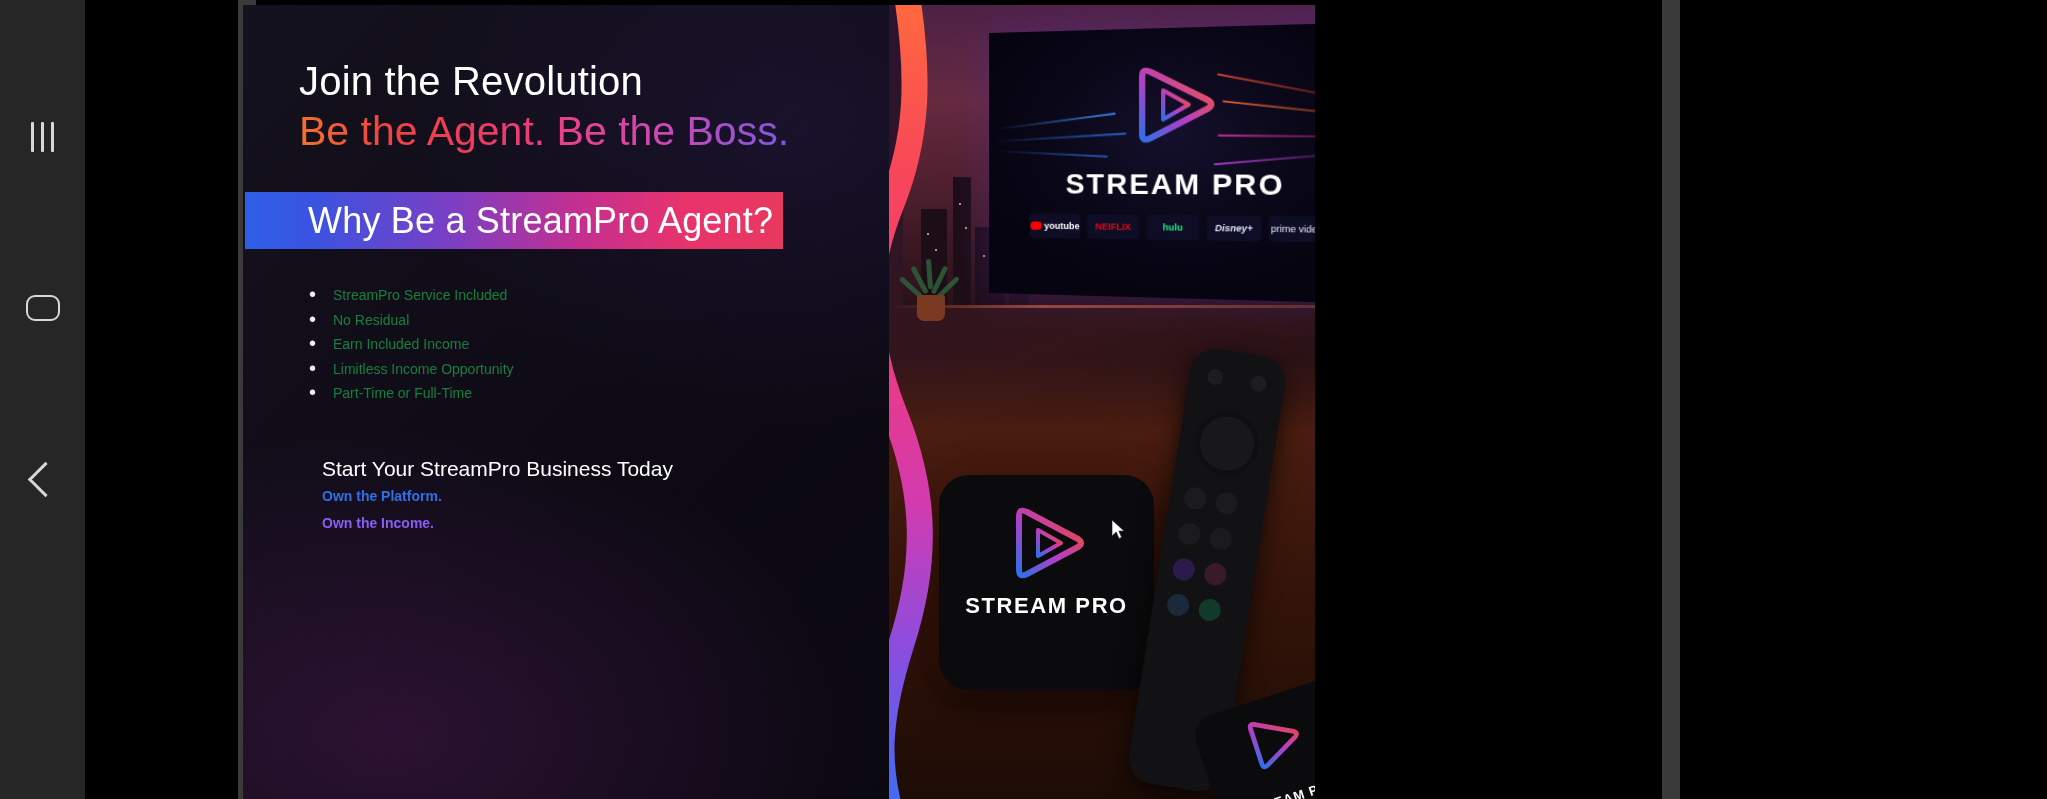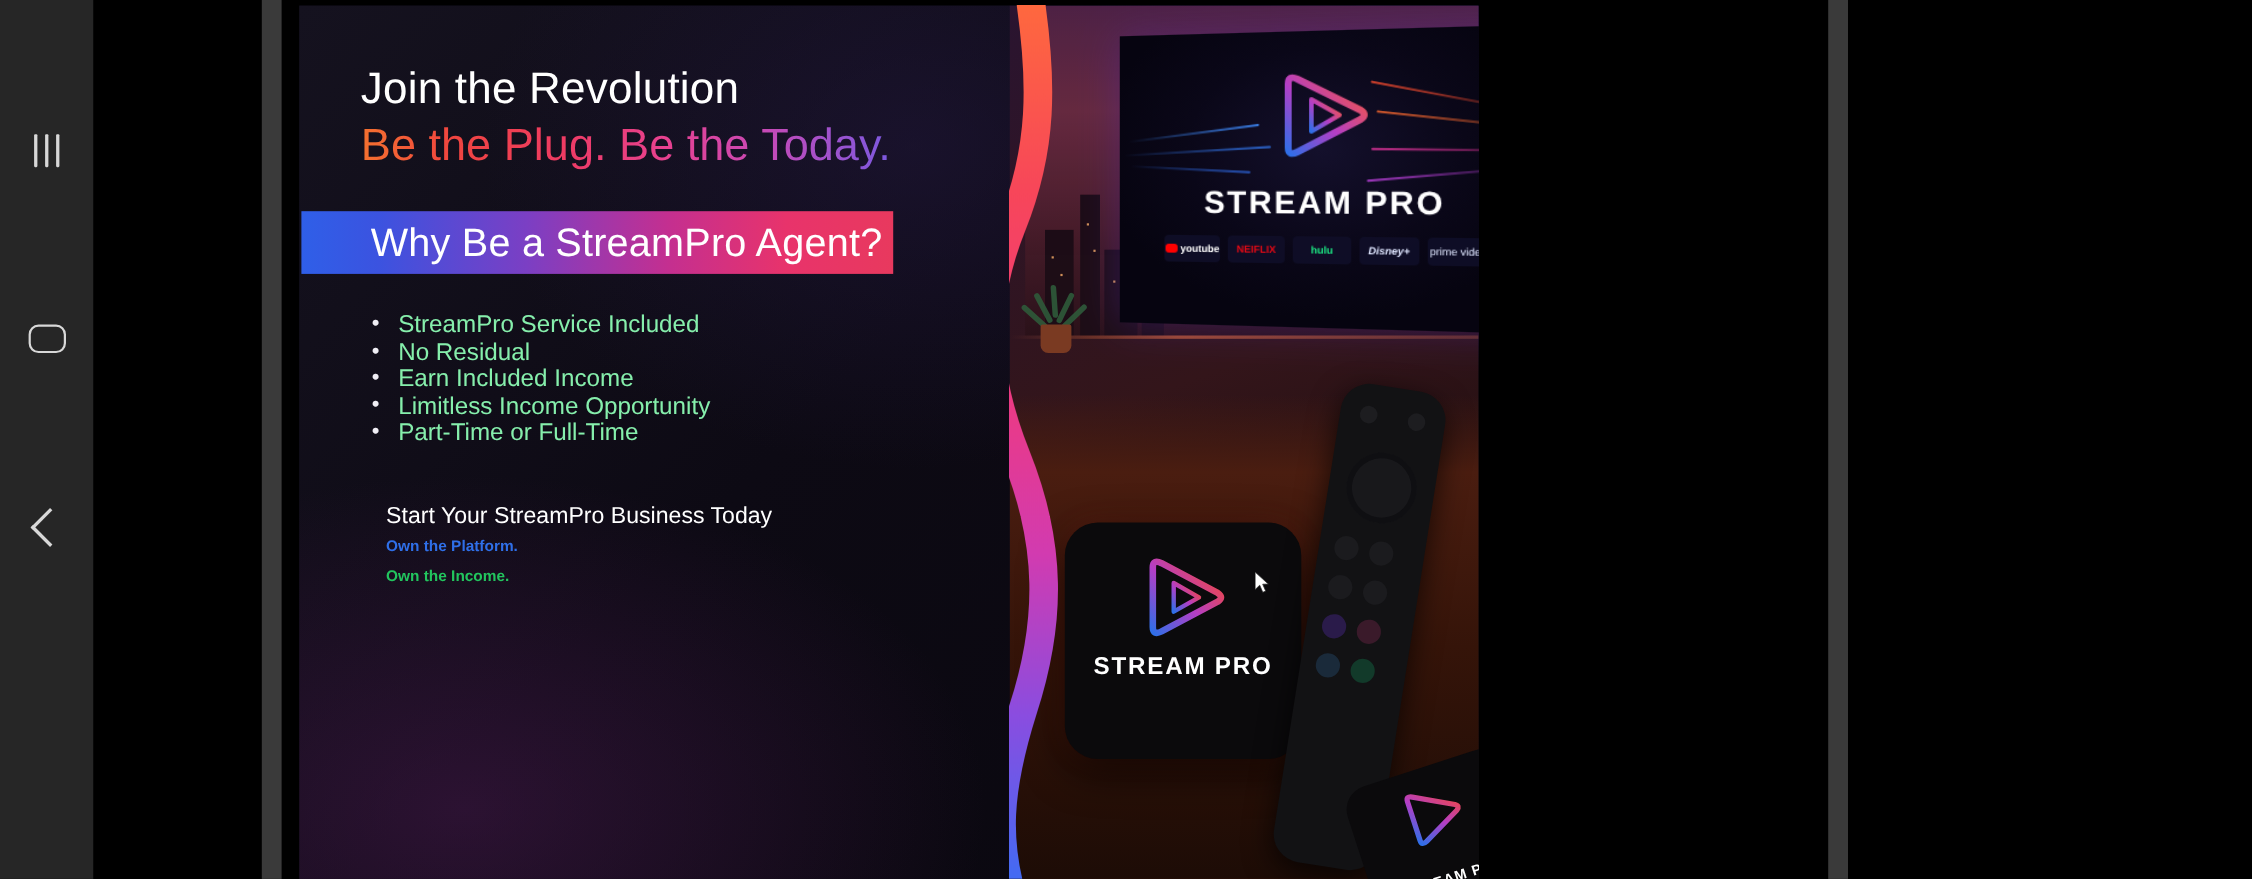--- a/index.html
+++ b/index.html
@@ -23,21 +23,21 @@
   
   #gutter-left{position:absolute;left:85px;top:0;width:153px;height:799px;background:#000;}
   #gutter-right{position:absolute;left:1680px;top:0;width:367px;height:799px;background:#000;}
 
   
   .rail{position:absolute;top:0;width:18px;height:799px;background:#3a3a3a;}
   #rail-left{left:238px;}
   #rail-right{left:1662px;}
 
   
-  #slide{position:absolute;left:272px;top:5px;width:1072px;height:794px;overflow:hidden;
+  #slide{position:absolute;left:243px;top:5px;width:1072px;height:794px;overflow:hidden;
          background:#0c0a16;}
 
   
   #slide-bg{position:absolute;inset:0;
     background:
       radial-gradient(720px 460px at 14% 92%, rgba(90,30,95,.40), rgba(0,0,0,0) 66%),
       radial-gradient(560px 420px at 52% 16%, rgba(38,26,70,.45), rgba(0,0,0,0) 70%),
       linear-gradient(135deg,#15121f 0%,#0d0a14 45%,#09070e 100%);}
 
   
@@ -50,29 +50,29 @@
     background:linear-gradient(90deg,#f4712f 0%,#f0453f 17%,#ee3b63 38%,#e8418f 57%,#c849b6 76%,#7b59e0 100%);
     -webkit-background-clip:text;background-clip:text;color:transparent;
     -webkit-text-fill-color:transparent;}
 
   #banner{position:absolute;left:2px;top:187px;width:538px;height:57px;
     background:linear-gradient(90deg,#2f5fe8 0%,#3b53e0 13%,#7b3fc4 38%,#c42f90 62%,#e8336b 82%,#e8395e 100%);
     display:flex;align-items:center;}
   #banner-text{margin-left:63px;font-size:36px;color:#fff;white-space:nowrap;letter-spacing:.2px;}
 
   #bullets{position:absolute;left:62px;top:278px;list-style:none;margin:0;padding:0;}
-  #bullets li{position:relative;font-size:22px;color:#86efac;line-height:24.6px;padding-left:28px;
+  #bullets li{position:relative;font-size:14px;color:#15803d;line-height:24.6px;padding-left:28px;
               white-space:nowrap;}
   #bullets li::before{content:"•";position:absolute;left:4px;top:-1px;color:#f0eef5;font-size:20px;}
 
   #cta{position:absolute;left:63px;top:452px;margin-left:16px;}
   #cta-lead{font-size:21px;color:#ffffff;line-height:24px;white-space:nowrap;}
   .cta-line{font-size:14px;font-weight:bold;line-height:24.4px;white-space:nowrap;margin-top:3px;}
   #cta-1{color:#2f6fe8;}
-  #cta-2{color:#22c55e;}
+  #cta-2{color:#8b5cf6;}
   #cta-3{color:#ef6b33;}
 
   
   #photo{position:absolute;left:646px;top:0;width:435px;height:794px;overflow:hidden;
     background:
       radial-gradient(420px 300px at 78% 8%,  rgba(70,40,130,.55), rgba(0,0,0,0) 72%),
       radial-gradient(430px 340px at 55% 96%, rgba(150,48,22,.70), rgba(0,0,0,0) 74%),
       linear-gradient(160deg,#2a1430 0%,#33151a 42%,#1a0c0c 76%,#120808 100%);}
 
   
@@ -159,21 +159,21 @@
   <div class="rail" id="rail-left"></div>
   <div class="rail" id="rail-right"></div>
 
   <div id="slide">
     <div id="slide-bg"></div>
 
     <div id="text-col">
 
       <div id="kicker">Join the Revolution</div>
 
-      <div id="headline">Be the Plug. Be the Today.</div>
+      <div id="headline">Be the Agent. Be the Boss.</div>
 
       <div id="banner">
         <span id="banner-text">Why Be a StreamPro Agent?</span>
       </div>
 
       <ul id="bullets">
         <li>StreamPro Service Included</li>
         <li>No Residual</li>
         <li>Earn Included Income</li>
         <li>Limitless Income Opportunity</li>

